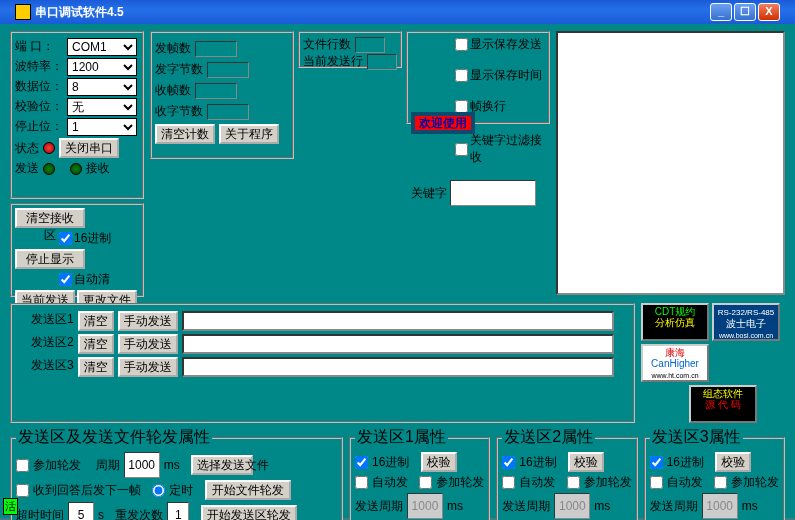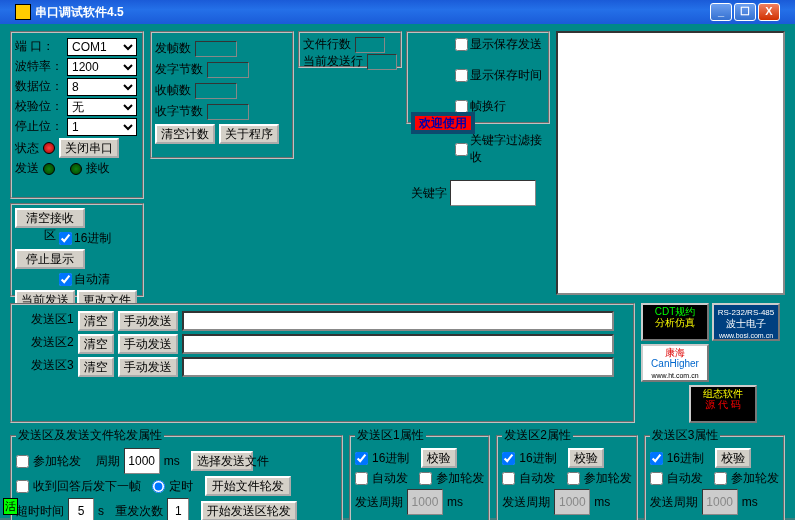--- a/index.html
+++ b/index.html
@@ -6,21 +6,21 @@
 body { font-family: "SimSun", "宋体", sans-serif; font-size: 12px; background: #3a8080; width: 795px; height: 520px; overflow: hidden; }
 .titlebar { height: 24px; background: linear-gradient(#1a5bd8,#2470e8 40%,#1a5bd8); display: flex; align-items: center; color: #fff; padding: 0 15px; }
 .titlebar .icon { width: 16px; height: 16px; background: #ffcc00; margin-right: 4px; border: 1px solid #000; }
 .titlebar .title { font-weight: bold; flex: 1; }
 .winbtn { width: 22px; height: 18px; background: linear-gradient(#6ca0f0,#3470d0); border: 1px solid #fff; border-radius: 3px; margin-left: 2px; text-align: center; line-height: 14px; }
 .winbtn.close { background: linear-gradient(#f08060,#d03000); }
 .winbtn span { color: #fff; font-weight: bold; font-size: 11px; }
 .client { background: #008888; padding: 7px 10px 4px 10px; height: 494px; position: relative; }
 .panel { border: 2px groove #c0c0c0; background: #008888; padding: 3px; }
 fieldset.panel { border: 2px groove #c0c0c0; padding: 2px 4px 4px 4px; }
-fieldset.panel > legend { color: #000; font-size: 12px; padding: 0 2px; }
+fieldset.panel > legend { color: #000; font-size: 16px; padding: 0 2px; }
 .row1 { display: flex; gap: 6px; height: 266px; }
 .col-port { width: 134px; display: flex; flex-direction: column; gap: 4px; }
 .port-box { height: 168px; }
 .port-line { display: flex; align-items: flex-start; margin: 2px 0; }
 .port-line label { width: 52px; color: #000; }
 select { font-size: 12px; border: 1px solid #000; background: #fff; height: 18px; }
 .port-line select { width: 70px; }
 .btn { background: #d4d0c8; border: 2px outset #fff; font-size: 12px; height: 20px; padding: 0 4px; cursor: pointer; font-family: inherit; }
 .status-line { display:flex; align-items:center; gap:4px; margin-top:2px; }
 .dot { width:12px; height:12px; border-radius:50%; border:1px solid #000; }

